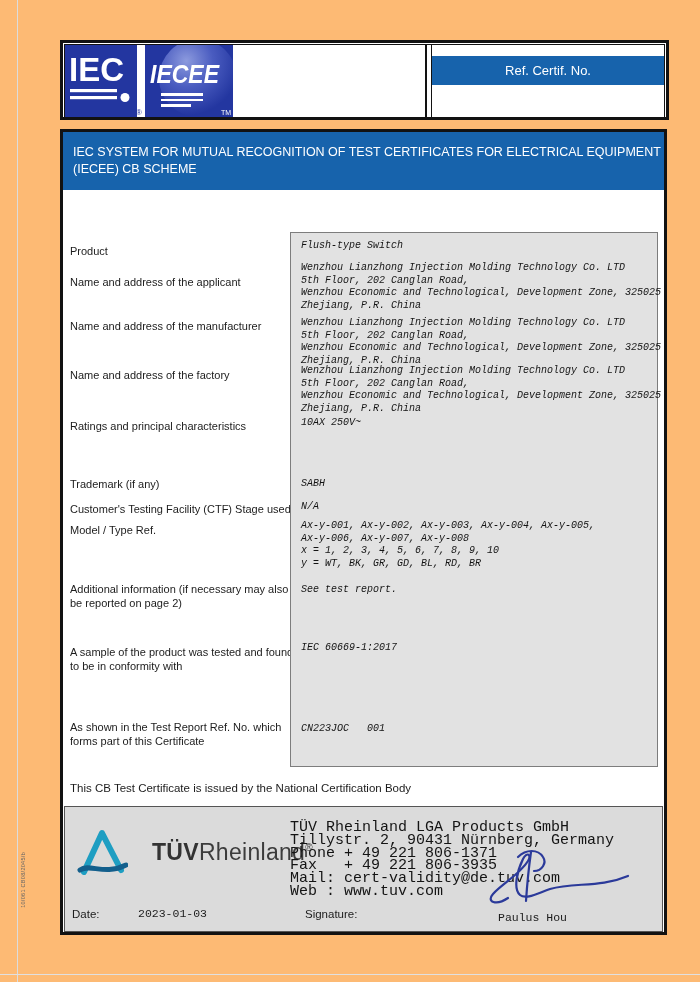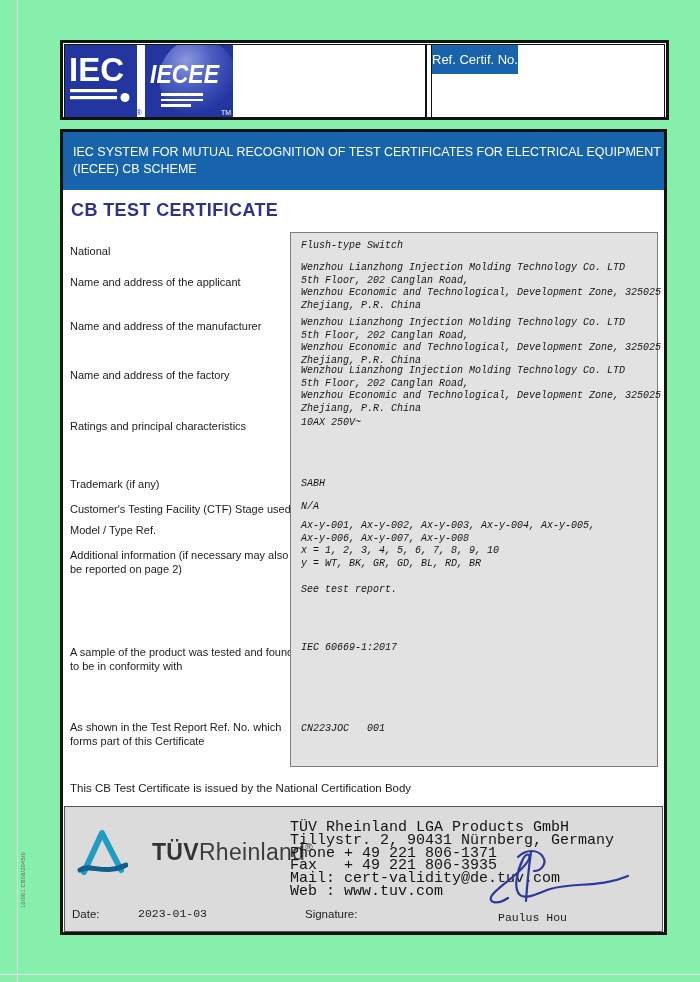--- a/index.html
+++ b/index.html
@@ -1,16 +1,16 @@
 <!DOCTYPE html>
 <html><head>
 <meta charset="utf-8">
 <style>
   html,body{margin:0;padding:0;background:#fff;}
-  #page{position:relative;width:700px;height:982px;background:#86efac;overflow:hidden;
+  #page{position:relative;width:700px;height:982px;background:#fdba74;overflow:hidden;
         font-family:"Liberation Sans",sans-serif;color:#1c1c1c;}
   .edge-v{position:absolute;left:17px;top:0;width:1px;height:982px;background:#dcdcdc;}
   .edge-h{position:absolute;left:0;top:974px;width:700px;height:1px;background:#e0e0e0;}
 
   
   .hdr-box{position:absolute;left:60px;top:40px;width:601px;height:72px;
            border:3px solid #121212;padding:1px;background:#fff;}
   .hdr-inner{border:1px solid #121212;height:100%;display:flex;}
   .logo-blue{background:#2336a0;display:flex;position:relative;}
   .iec-block{width:72px;height:100%;position:relative;}
@@ -19,21 +19,21 @@
   .iecee-block{width:88px;position:relative;overflow:hidden;}
   .globe{position:absolute;left:14px;top:-6px;width:78px;height:78px;border-radius:50%;
          background:radial-gradient(circle at 35% 28%, #8c9ade 0%, #4a5cc0 35%, #2336a0 72%);}
   .iecee-text{position:absolute;left:5px;top:16px;font-size:23px;font-weight:bold;font-style:italic;
               color:#fff;letter-spacing:0px;transform:scaleY(1.15);}
   .iecee-lines{position:absolute;left:16px;top:48px;}
   .iecee-lines div{height:2.5px;background:#fff;margin-bottom:3px;width:40px;}
   .tm-mark{position:absolute;bottom:1px;right:2px;font-size:7px;color:#fff;}
   .hdr-white{flex:1;background:#fff;}
   .hdr-divider{width:4px;background:#fff;border-left:2px solid #121212;border-right:1px solid #121212;}
-  .hdr-right{width:232px;display:flex;flex-direction:row;}
+  .hdr-right{width:232px;display:flex;flex-direction:column;margin-top:11px;}
   .ref-banner{background:#1763ac;color:#fff;font-size:13px;height:29px;line-height:29px;text-align:center;}
   .ref-value{flex:1;background:#fff;font-family:"Liberation Mono","DejaVu Sans Mono",monospace;
              font-size:12px;display:flex;align-items:center;padding-left:26px;letter-spacing:1px;white-space:pre;}
 
   
   .main-box{position:absolute;left:60px;top:129px;width:601px;height:800px;border:3px solid #121212;background:#fff;}
   .band{position:absolute;left:63px;top:132px;width:601px;height:58px;background:#1763ac;color:#fff;
         font-size:12.5px;line-height:17px;padding:12px 0 0 10px;box-sizing:border-box;}
   .title{position:absolute;left:71px;top:200px;font-size:18px;font-weight:bold;color:#2e3192;letter-spacing:.4px;}
 
@@ -101,31 +101,30 @@
     </div>
   </div>
 
   <div class="main-box"></div>
 
   <div class="band">
     <div>IEC SYSTEM FOR MUTUAL RECOGNITION OF TEST CERTIFICATES FOR ELECTRICAL EQUIPMENT</div>
     <div>(IECEE) CB SCHEME</div>
   </div>
 
-  <div class="title">CB TEST CERTIFICATE</div>
 
-  <div class="lbl" style="top:244px">National</div>
+  <div class="lbl" style="top:244px">Product</div>
   <div class="lbl" style="top:275px">Name and address of the applicant</div>
   <div class="lbl" style="top:368px">Name and address of the factory</div>
   <div class="lbl" style="top:319px">Name and address of the manufacturer</div>
   <div class="lbl" style="top:419px">Ratings and principal characteristics</div>
   <div class="lbl" style="top:477px">Trademark (if any)</div>
   <div class="lbl" style="top:502px;width:240px">Customer's Testing Facility (CTF) Stage used</div>
   <div class="lbl" style="top:523px">Model / Type Ref.</div>
-  <div class="lbl" style="top:548px">Additional information (if necessary may also be reported on page 2)</div>
+  <div class="lbl" style="top:582px">Additional information (if necessary may also be reported on page 2)</div>
   <div class="lbl" style="top:645px">A sample of the product was tested and found to be in conformity with</div>
   <div class="lbl" style="top:720px">As shown in the Test Report Ref. No. which forms part of this Certificate</div>
 
   <div class="gray-panel"></div>
   <div class="val" style="top:240px">Flush-type Switch</div>
   <div class="val" style="top:262px">Wenzhou Lianzhong Injection Molding Technology Co. LTD
 5th Floor, 202 Canglan Road,
 Wenzhou Economic and Technological, Development Zone, 325025
 Zhejiang, P.R. China</div>
   <div class="val" style="top:317px">Wenzhou Lianzhong Injection Molding Technology Co. LTD

